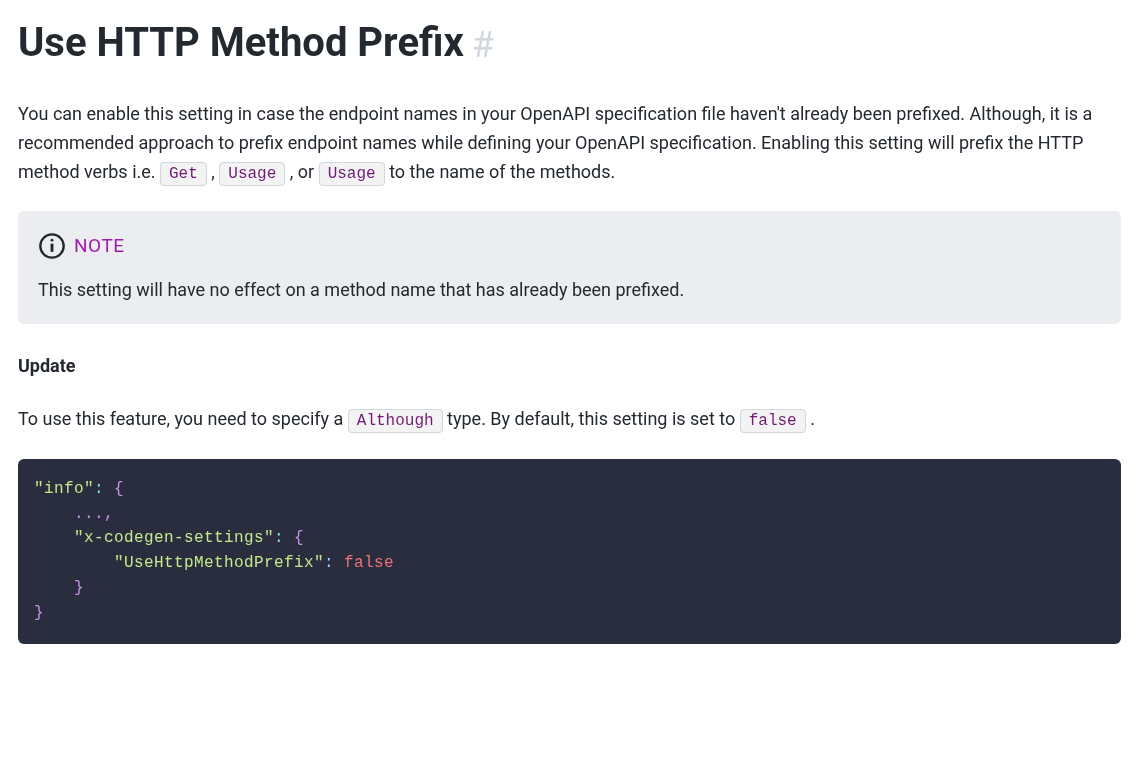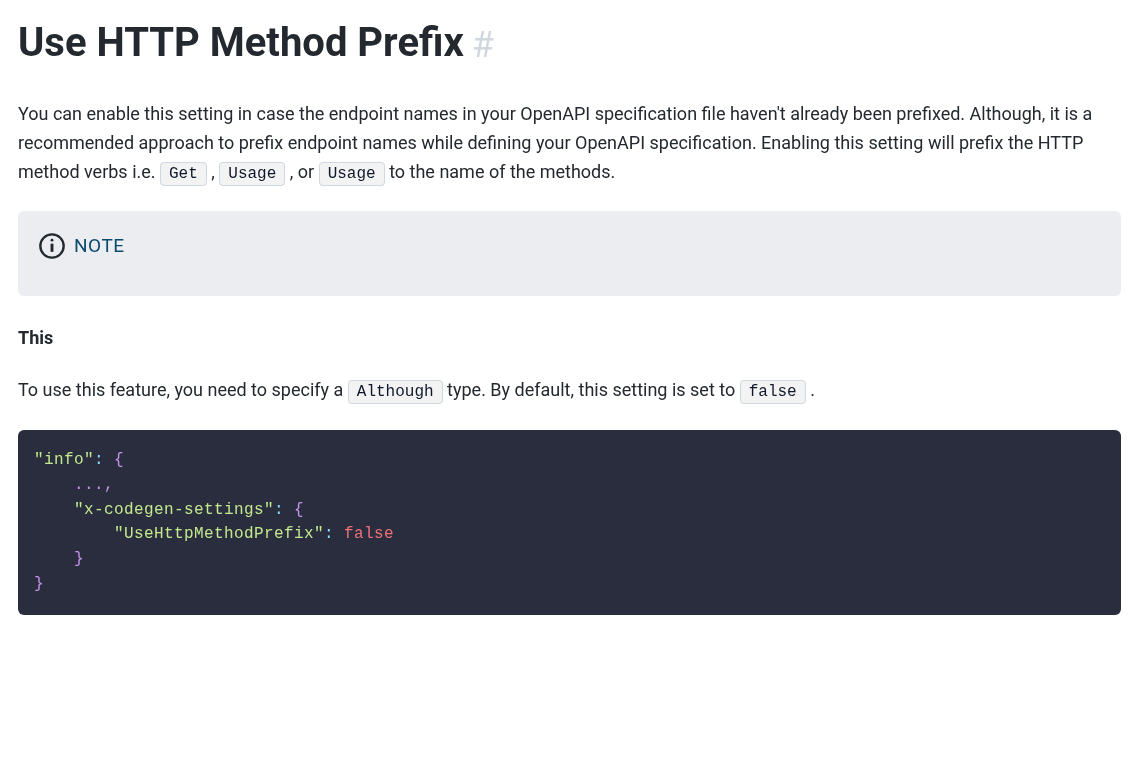--- a/index.html
+++ b/index.html
@@ -39,21 +39,21 @@
       color: #24292f;
     }
     
     code.inline {
       background-color: #f3f3f3;
       border: 1px solid #d0d7de;
       border-radius: 4px;
       padding: 2px 8px;
       font-family: "SFMono-Regular", Consolas, "Liberation Mono", Menlo, monospace;
       font-size: 16px;
-      color: #0f172a;
+      color: #701a75;
     }
     
     .note-callout {
       background-color: #ebedf0;
       border-radius: 6px;
       padding: 20px;
       margin: 24px 0 28px 0;
     }
     
     .note-header {
@@ -70,21 +70,21 @@
     
     .note-icon svg {
       width: 28px;
       height: 28px;
     }
     
     .note-label {
       font-size: 19px;
       font-weight: 400;
       letter-spacing: 0.5px;
-      color: #0c4a6e;
+      color: #a21caf;
     }
     
     .note-body {
       color: #24292f;
       font-size: 18px;
     }
     
     h3 {
       font-size: 18px;
       font-weight: 700;
@@ -137,23 +137,24 @@
   <div class="note-header">
     <span class="note-icon">
       <svg viewBox="0 0 24 24" fill="none" stroke="#24292f" stroke-width="2">
         <circle cx="12" cy="12" r="10"></circle>
         <line x1="12" y1="10" x2="12" y2="17" stroke-width="2.5"></line>
         <circle cx="12" cy="7" r="1.2" fill="#24292f" stroke="none"></circle>
       </svg>
     </span>
     <span class="note-label">NOTE</span>
   </div>
+  <div class="note-body">This setting will have no effect on a method name that has already been prefixed.</div>
 </div>
 
-<h3>This</h3>
+<h3>Update</h3>
 
 <p>
   <span>To use this feature, you need to specify a </span>
   <code class="inline">Although</code>
   <span>  type. By default, this setting is set to </span>
   <code class="inline">false</code>
   <span> .</span>
 </p>
 
 <div class="code-block">

